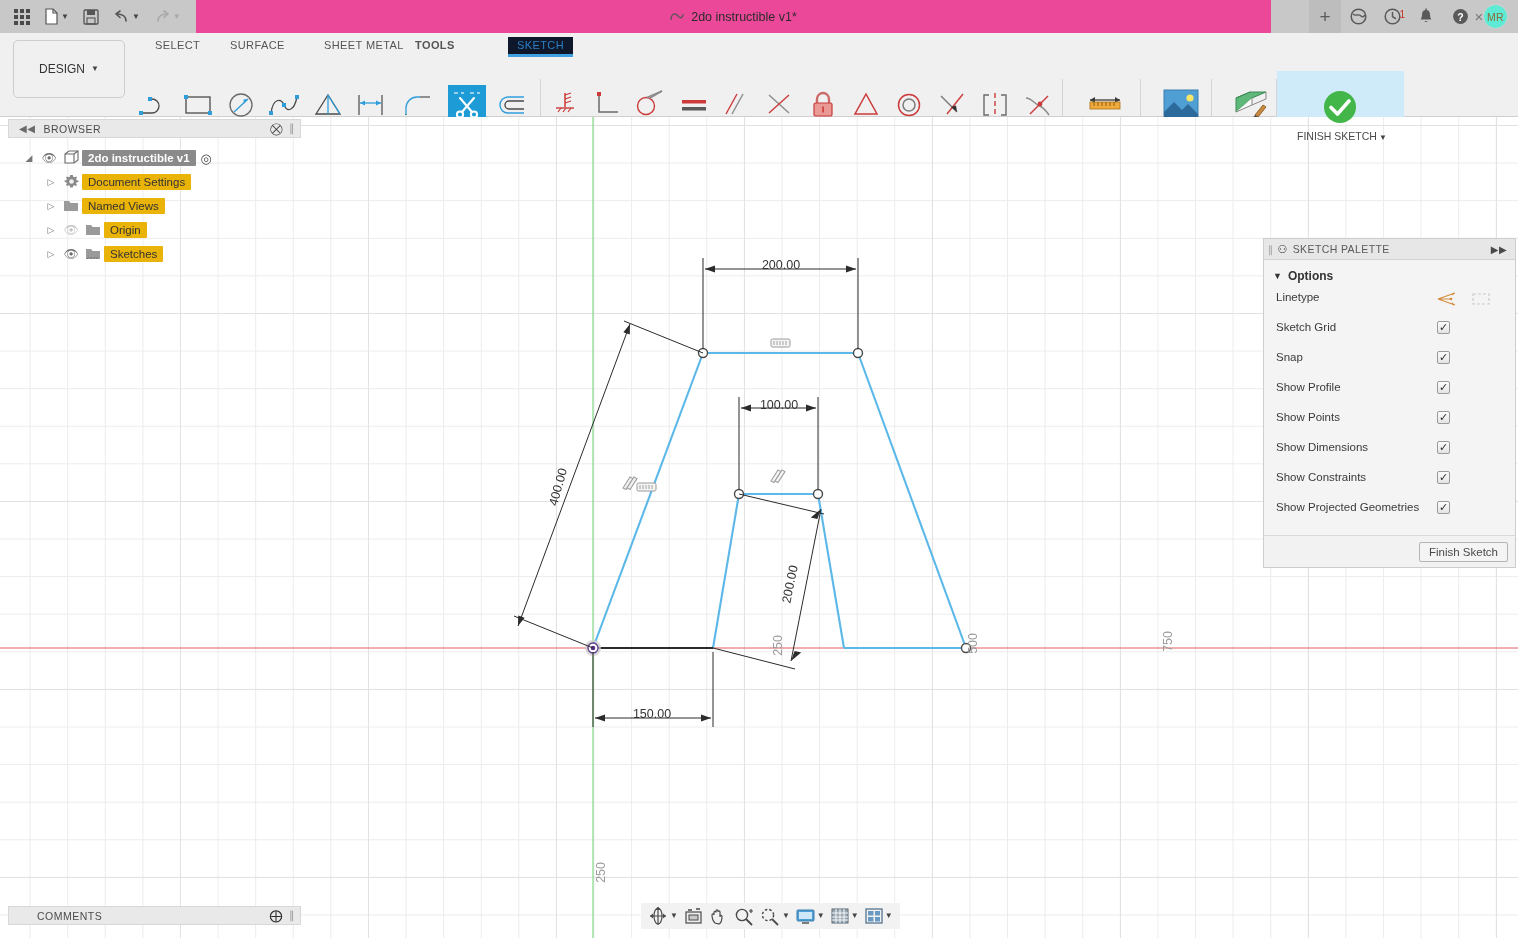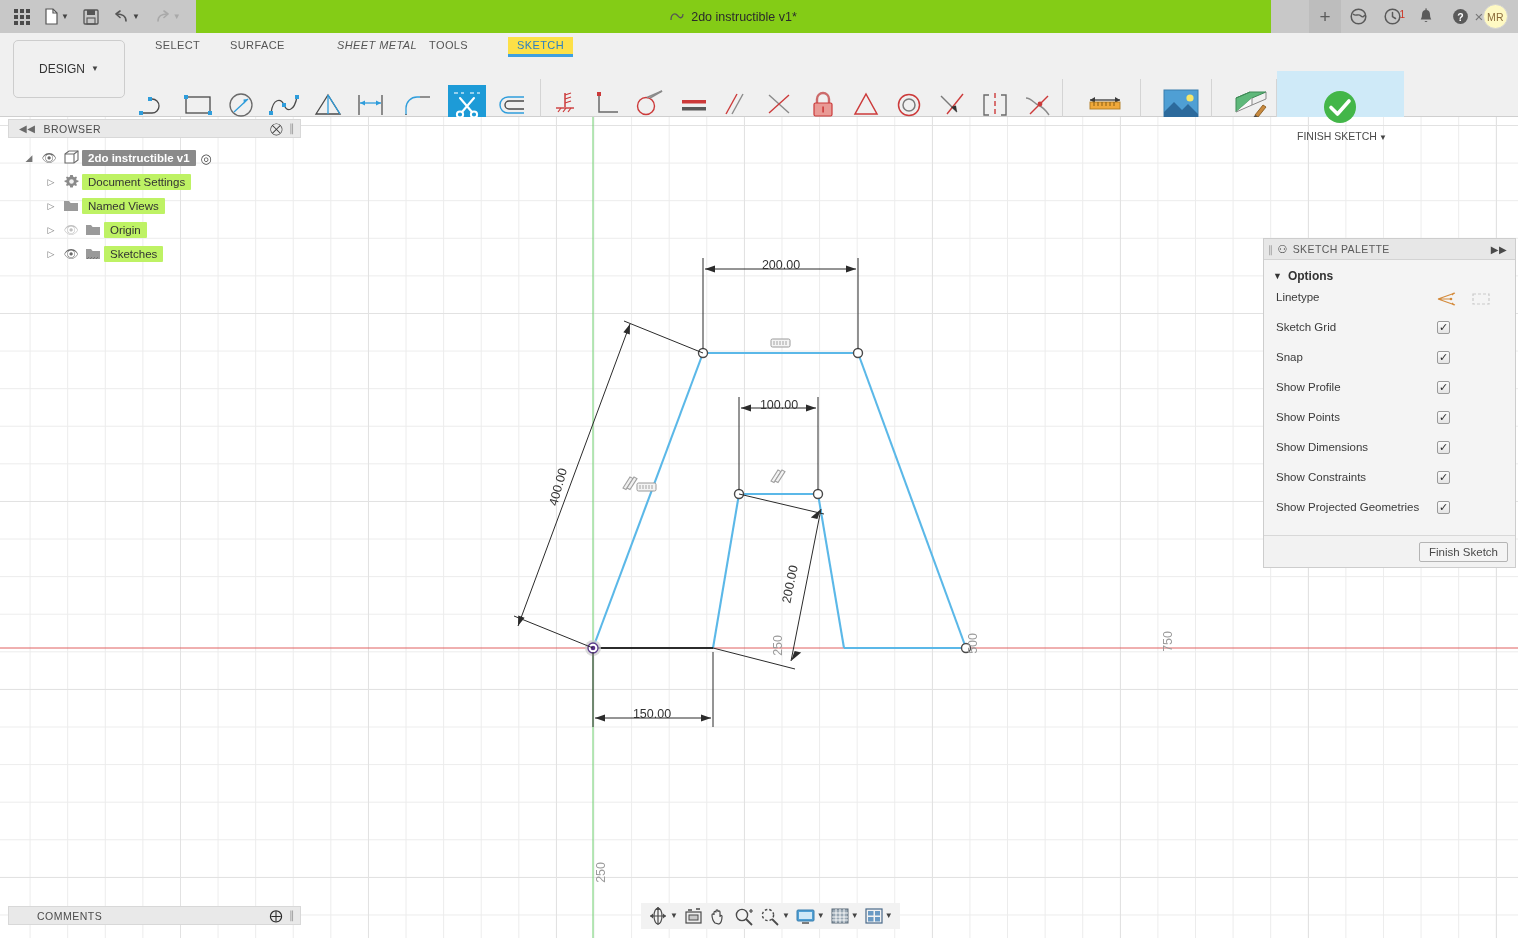--- a/index.html
+++ b/index.html
@@ -25,21 +25,21 @@
   .tb-btn {
     height: 33px; display: flex; align-items: center; justify-content: center;
     padding: 0 6px; cursor: default; color: #444;
   }
   .grid-icon { display: grid; grid-template-columns: repeat(3,4px); grid-template-rows: repeat(3,4px); gap: 2px; }
   .grid-icon i { display:block; width:4px; height:4px; background:#4a4a4a; }
   .caret { font-size: 8px; color: #444; margin-left: 2px; line-height: 1; }
 
   #doctab {
     position: absolute; left: 196px; top: 0; width: 1075px; height: 33px;
-    background: #84cc16;
+    background: #ec4899;
     display: flex; align-items: center; justify-content: center;
   }
   #doctab-inner { display: flex; align-items: center; gap: 7px; }
   #doc-title { font-size: 12.5px; color: #2b2b2b; }
   #tab-close {
     position: absolute; right: 26px; top: 0; height: 33px; width: 26px;
     display: flex; align-items: center; justify-content: center;
     font-size: 15px; color: #777;
   }
   #titlebar-right {
@@ -50,21 +50,21 @@
     width: 32px; height: 33px; background: #bdbdbd;
     display: flex; align-items: center; justify-content: center;
     font-size: 19px; color: #5c5c5c; font-weight: 300;
   }
   .tr-ico {
     width: 34px; height: 33px; display:flex; align-items:center; justify-content:center;
     color:#5a5a5a; position: relative;
   }
   .badge-num { font-size: 10px; color:#cc3322; position:absolute; right:4px; top:9px; }
   #avatar {
-    width: 25px; height: 25px; border-radius: 50%; background: #fef9c3;
+    width: 25px; height: 25px; border-radius: 50%; background: #5eead4;
     border: 1px solid #d2d2d2; color: #8a6a3a; font-size: 10.5px;
     display:flex; align-items:center; justify-content:center; margin: 0 10px 0 6px;
     letter-spacing: .3px;
   }
 
   
   #ribbon {
     position:absolute; left:0; top:33px; width:1518px; height:84px;
     background:#f0f0f0; border-bottom:1px solid #cfcfcf;
   }
@@ -72,21 +72,21 @@
     position:absolute; left:13px; top:7px; width:112px; height:58px;
     border:1px solid #cdcdcd; border-radius:5px; background:#f0f0f0;
     display:flex; align-items:center; justify-content:center; gap:4px;
     font-size:12px; color:#333;
   }
   .wstab {
     position:absolute; top:4px; font-size:11px; color:#555; letter-spacing:.4px;
     padding: 2px 9px 3px 9px;
   }
   .wstab.active {
-    color:#2b7fc4; background:#fde047; border-bottom:3px solid #3ea0e0;
+    color:#2b7fc4; background:#0f172a; border-bottom:3px solid #3ea0e0;
     padding-bottom: 3px;
   }
   .panel-label {
     position:absolute; font-size:10.5px; color:#555; letter-spacing:.3px; white-space:nowrap;
   }
   .ticon {
     position:absolute; width:38px; height:40px;
     display:flex; align-items:center; justify-content:center;
   }
   .ticon.sel { background:#1d9bd7; }
@@ -123,21 +123,21 @@
   #browser-hdr {
     position:absolute; left:8px; top:119px; width:293px; height:19px;
     background:#e9e9e9; border:1px solid #d8d8d8;
     display:flex; align-items:center; font-size:10.5px; color:#4b4b4b; letter-spacing:.5px;
   }
   #browser-tree { position:absolute; left:20px; top:146px; width:280px; }
   .tnode { height:24px; display:flex; align-items:center; font-size:11.5px; color:#333; }
   .tnode .arr { width:18px; text-align:center; color:#777; font-size:9px; }
   .tnode .eye { width:22px; text-align:center; color:#6b6b6b; font-size:12px; }
   .tnode .tico { width:22px; text-align:center; }
-  .tnode .lbl { padding:2px 6px; background:#bef264; border-radius:1px; }
+  .tnode .lbl { padding:2px 6px; background:#eab308; border-radius:1px; }
   .tnode.root .lbl { background:#8a8a8a; color:#fff; font-weight:bold; }
   #comments {
     position:absolute; left:8px; top:906px; width:293px; height:19px;
     background:#e9e9e9; border:1px solid #d8d8d8;
     display:flex; align-items:center; font-size:10.5px; color:#4b4b4b; letter-spacing:.5px;
   }
 
   
   #palette {
     position:absolute; left:1263px; top:238px; width:253px;
@@ -279,22 +279,22 @@
 
   <div id="ribbon">
 
     <div id="design-btn">
       <span>DESIGN</span>
       <span class="caret">▼</span>
     </div>
 
     <div class="wstab" style="left:146px;">SELECT</div>
     <div class="wstab" style="left:221px;">SURFACE</div>
-    <div class="wstab" style="left:328px;font-style:italic;">SHEET METAL</div>
-    <div class="wstab" style="left:420px;">TOOLS</div>
+    <div class="wstab" style="left:315px;">SHEET METAL</div>
+    <div class="wstab" style="left:406px;font-weight:bold;">TOOLS</div>
     <div class="wstab active" style="left:508px;">SKETCH</div>
 
     <div class="panel-label" style="left:236px; top:96px;">
       <span>CREATE</span><span class="caret">▼</span>
     </div>
     <div class="ticon" style="left:137px; top:52px;">
       <svg width="36" height="26" viewBox="0 0 36 26">
           <path d="M3,21 h11 a7,7 0 0 0 0,-14 h-3" fill="none" stroke="#4a4a4a" stroke-width="1.3"></path>
           <rect x="1" y="19" width="4" height="4" fill="#2f9ddb"></rect>
           <rect x="10" y="5" width="4" height="4" fill="#2f9ddb"></rect>

